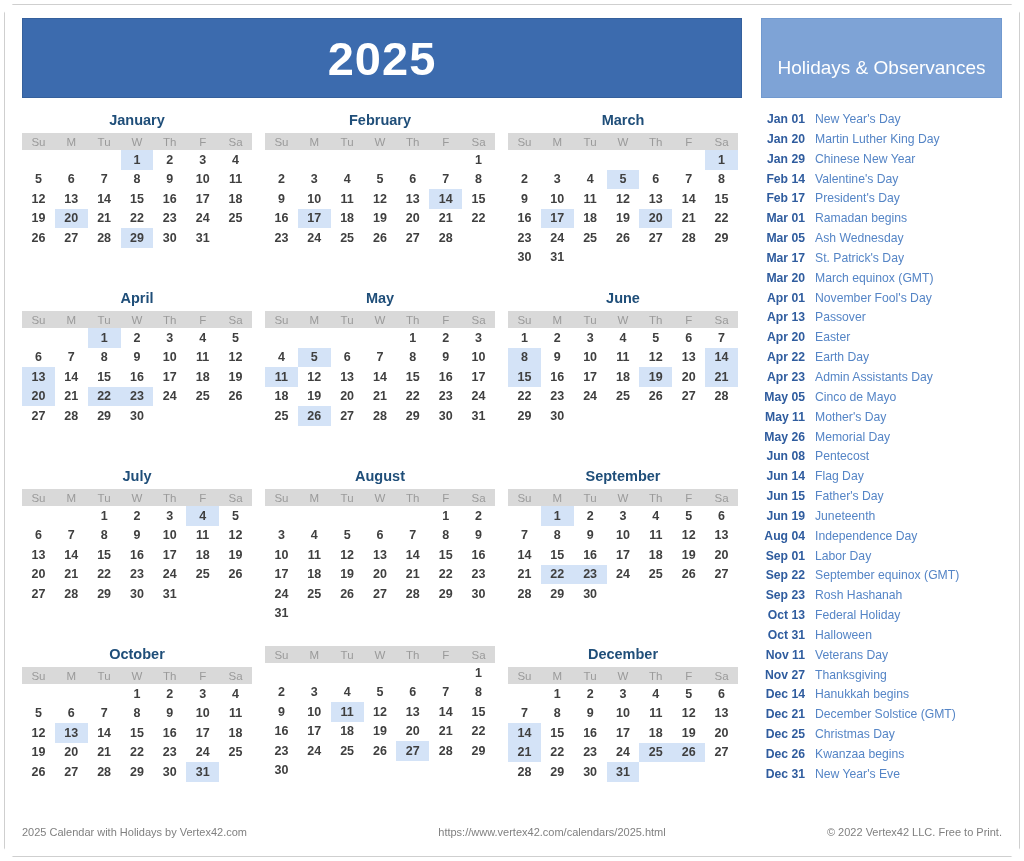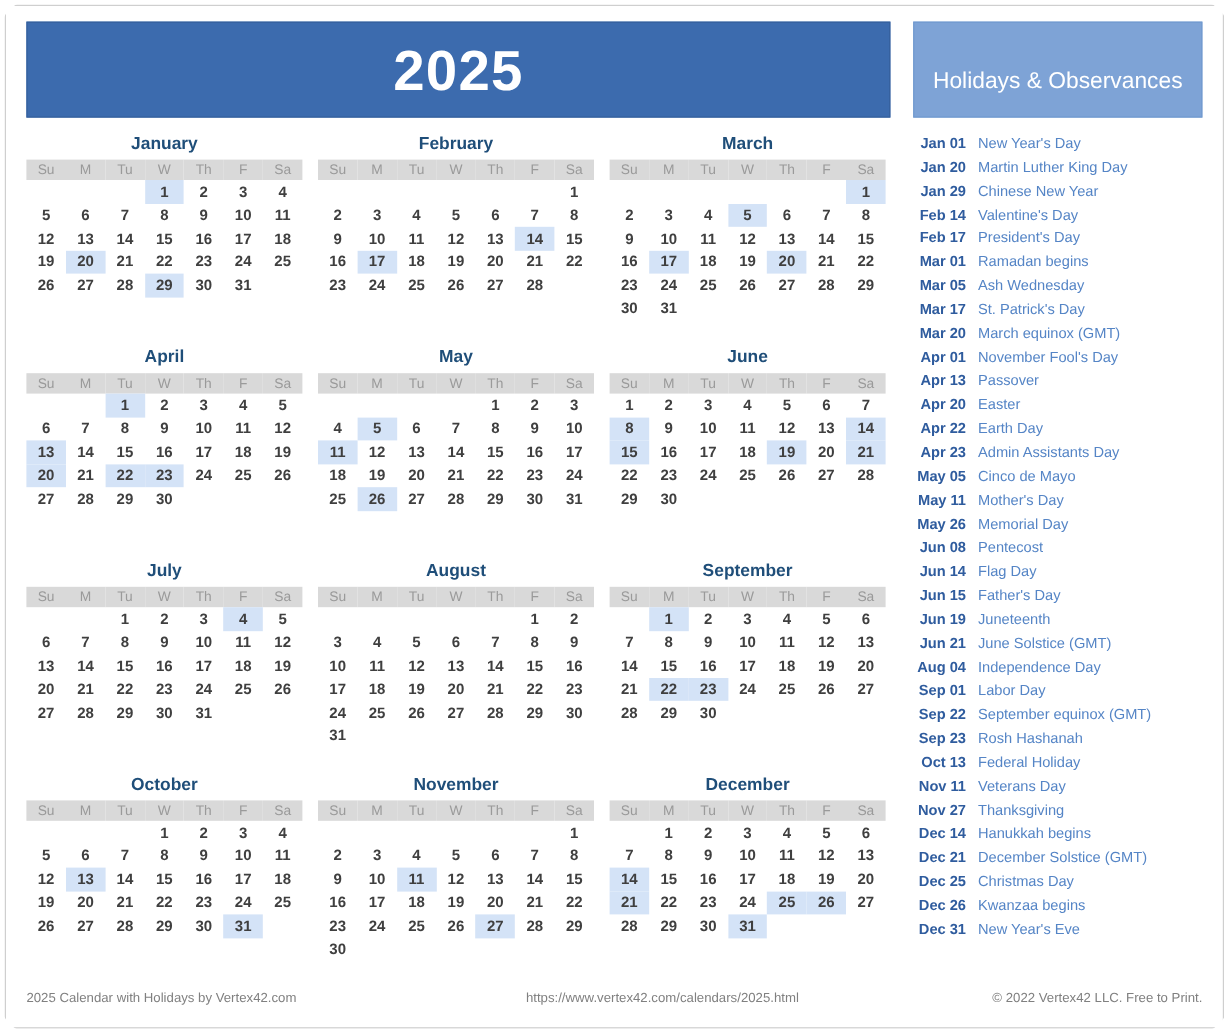--- a/index.html
+++ b/index.html
@@ -810,21 +810,20 @@
               <td>28</td>
               <td>29</td>
               <td>30</td>
               <td class="hl">31</td>
               <td class="empty">&nbsp;</td>
             </tr>
           </tbody>
         </table>
       </div>
       <div class="month">
-        <div class="month-name">November</div>
         <table class="month-table">
           <thead>
             <tr>
               <th>Su</th>
               <th>M</th>
               <th>Tu</th>
               <th>W</th>
               <th>Th</th>
               <th>F</th>
               <th>Sa</th>
@@ -1032,42 +1031,42 @@
       </div>
       <div class="holiday-row">
         <span class="holiday-date">Jun 15</span>
         <span class="holiday-name">Father's Day</span>
       </div>
       <div class="holiday-row">
         <span class="holiday-date">Jun 19</span>
         <span class="holiday-name">Juneteenth</span>
       </div>
       <div class="holiday-row">
-        <span class="holiday-date">Jun 21</span>
-        <span class="holiday-name">June Solstice (GMT)</span>
-      </div>
-      <div class="holiday-row">
         <span class="holiday-date">Aug 04</span>
         <span class="holiday-name">Independence Day</span>
       </div>
       <div class="holiday-row">
         <span class="holiday-date">Sep 01</span>
         <span class="holiday-name">Labor Day</span>
       </div>
       <div class="holiday-row">
         <span class="holiday-date">Sep 22</span>
         <span class="holiday-name">September equinox (GMT)</span>
       </div>
       <div class="holiday-row">
         <span class="holiday-date">Sep 23</span>
         <span class="holiday-name">Rosh Hashanah</span>
       </div>
       <div class="holiday-row">
         <span class="holiday-date">Oct 13</span>
         <span class="holiday-name">Federal Holiday</span>
+      </div>
+      <div class="holiday-row">
+        <span class="holiday-date">Oct 31</span>
+        <span class="holiday-name">Halloween</span>
       </div>
       <div class="holiday-row">
         <span class="holiday-date">Nov 11</span>
         <span class="holiday-name">Veterans Day</span>
       </div>
       <div class="holiday-row">
         <span class="holiday-date">Nov 27</span>
         <span class="holiday-name">Thanksgiving</span>
       </div>
       <div class="holiday-row">

